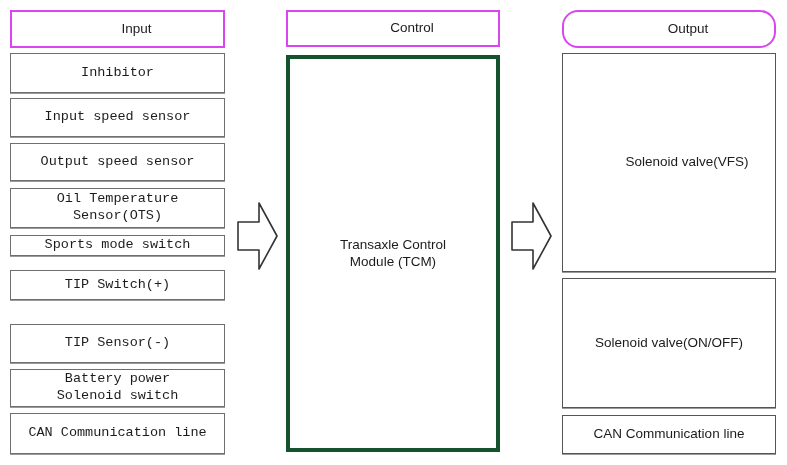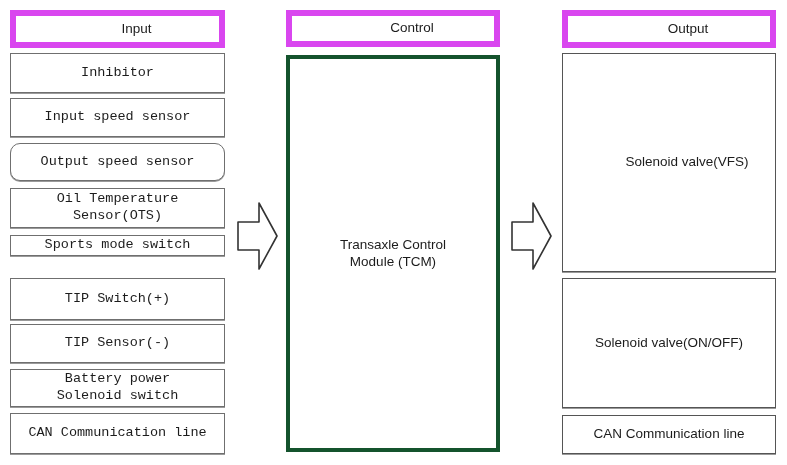--- a/index.html
+++ b/index.html
@@ -17,21 +17,21 @@
     box-sizing: border-box;
     background: #ffffff;
     display: flex;
     align-items: center;
     justify-content: center;
     text-align: center;
     font-size: 13.5px;
     line-height: 1.25;
     color: #1c1c1c;
   }
-  .header-box { border: 6px solid #d946ef; padding-left: 38px; }
+  .header-box { border: 2px solid #d946ef; padding-left: 38px; }
   .item-box   { border: 1px solid #6f6f6f; box-shadow: 0 1px 0 #9a9a9a; font-family: Liberation Mono, monospace; }
   .tcm-box    { border: 4px solid #14532d; }
   .out-box    { border: 1.5px solid #555555; box-shadow: 0 1px 0 #9a9a9a; }
   .multiline  { white-space: pre-line; }
   .arrow-svg  { position: absolute; overflow: visible; }
 
   
   .col-input  .box { left: 10px;  width: 215px; }
   .col-control .box { left: 286px; width: 214px; }
   .col-output .box { left: 562px; width: 214px; }
@@ -41,27 +41,27 @@
 
 <div class="canvas">
 
   <div class="col-input">
     <div class="box header-box" style="top:10px; height:38px;">Input</div>
 
     <div class="box item-box" style="top:53px;  height:40px;">Inhibitor</div>
 
     <div class="box item-box" style="top:98px;  height:39px;">Input speed sensor</div>
 
-    <div class="box item-box" style="top:143px; height:38px;border-radius:10px;">Output speed sensor</div>
+    <div class="box item-box" style="top:143px; height:38px;">Output speed sensor</div>
 
     <div class="box item-box" style="top:188px; height:40px;">Oil Temperature Sensor(OTS)</div>
 
     <div class="box item-box" style="top:235px; height:21px;">Sports mode switch</div>
 
-    <div class="box item-box" style="top:278px; height:42px;">TIP Switch(+)</div>
+    <div class="box item-box" style="top:270px; height:30px;">TIP Switch(+)</div>
 
     <div class="box item-box" style="top:324px; height:39px;">TIP Sensor(-)</div>
 
     <div class="box item-box multiline" style="top:369px; height:38px;">Battery power
 Solenoid switch</div>
 
     <div class="box item-box" style="top:413px; height:41px;">CAN Communication line</div>
   </div>
 
   <svg class="arrow-svg" style="left:238px; top:202px;" width="40" height="68" viewBox="0 0 40 68" preserveAspectRatio="none" aria-hidden="true">
@@ -73,21 +73,21 @@
 
     <div class="box tcm-box multiline" style="top:55px; height:397px;">Transaxle Control
 Module (TCM)</div>
   </div>
 
   <svg class="arrow-svg" style="left:512px; top:202px;" width="40" height="68" viewBox="0 0 40 68" preserveAspectRatio="none" aria-hidden="true">
     <polygon points="0,20 21,20 21,1 39,34 21,67 21,48 0,48" fill="#ffffff" stroke="#333333" stroke-width="1.6" stroke-linejoin="round"></polygon>
   </svg>
 
   <div class="col-output">
-    <div class="box header-box" style="top:10px; height:38px;">Output</div>
+    <div class="box header-box" style="top:10px; height:38px;border-radius:16px;">Output</div>
 
     <div class="box out-box" style="top:53px; height:219px;padding-left:36px;">Solenoid valve(VFS)</div>
 
     <div class="box out-box" style="top:278px; height:130px;">Solenoid valve(ON/OFF)</div>
 
     <div class="box out-box" style="top:415px; height:39px;">CAN Communication line</div>
   </div>
 
 </div>
 

